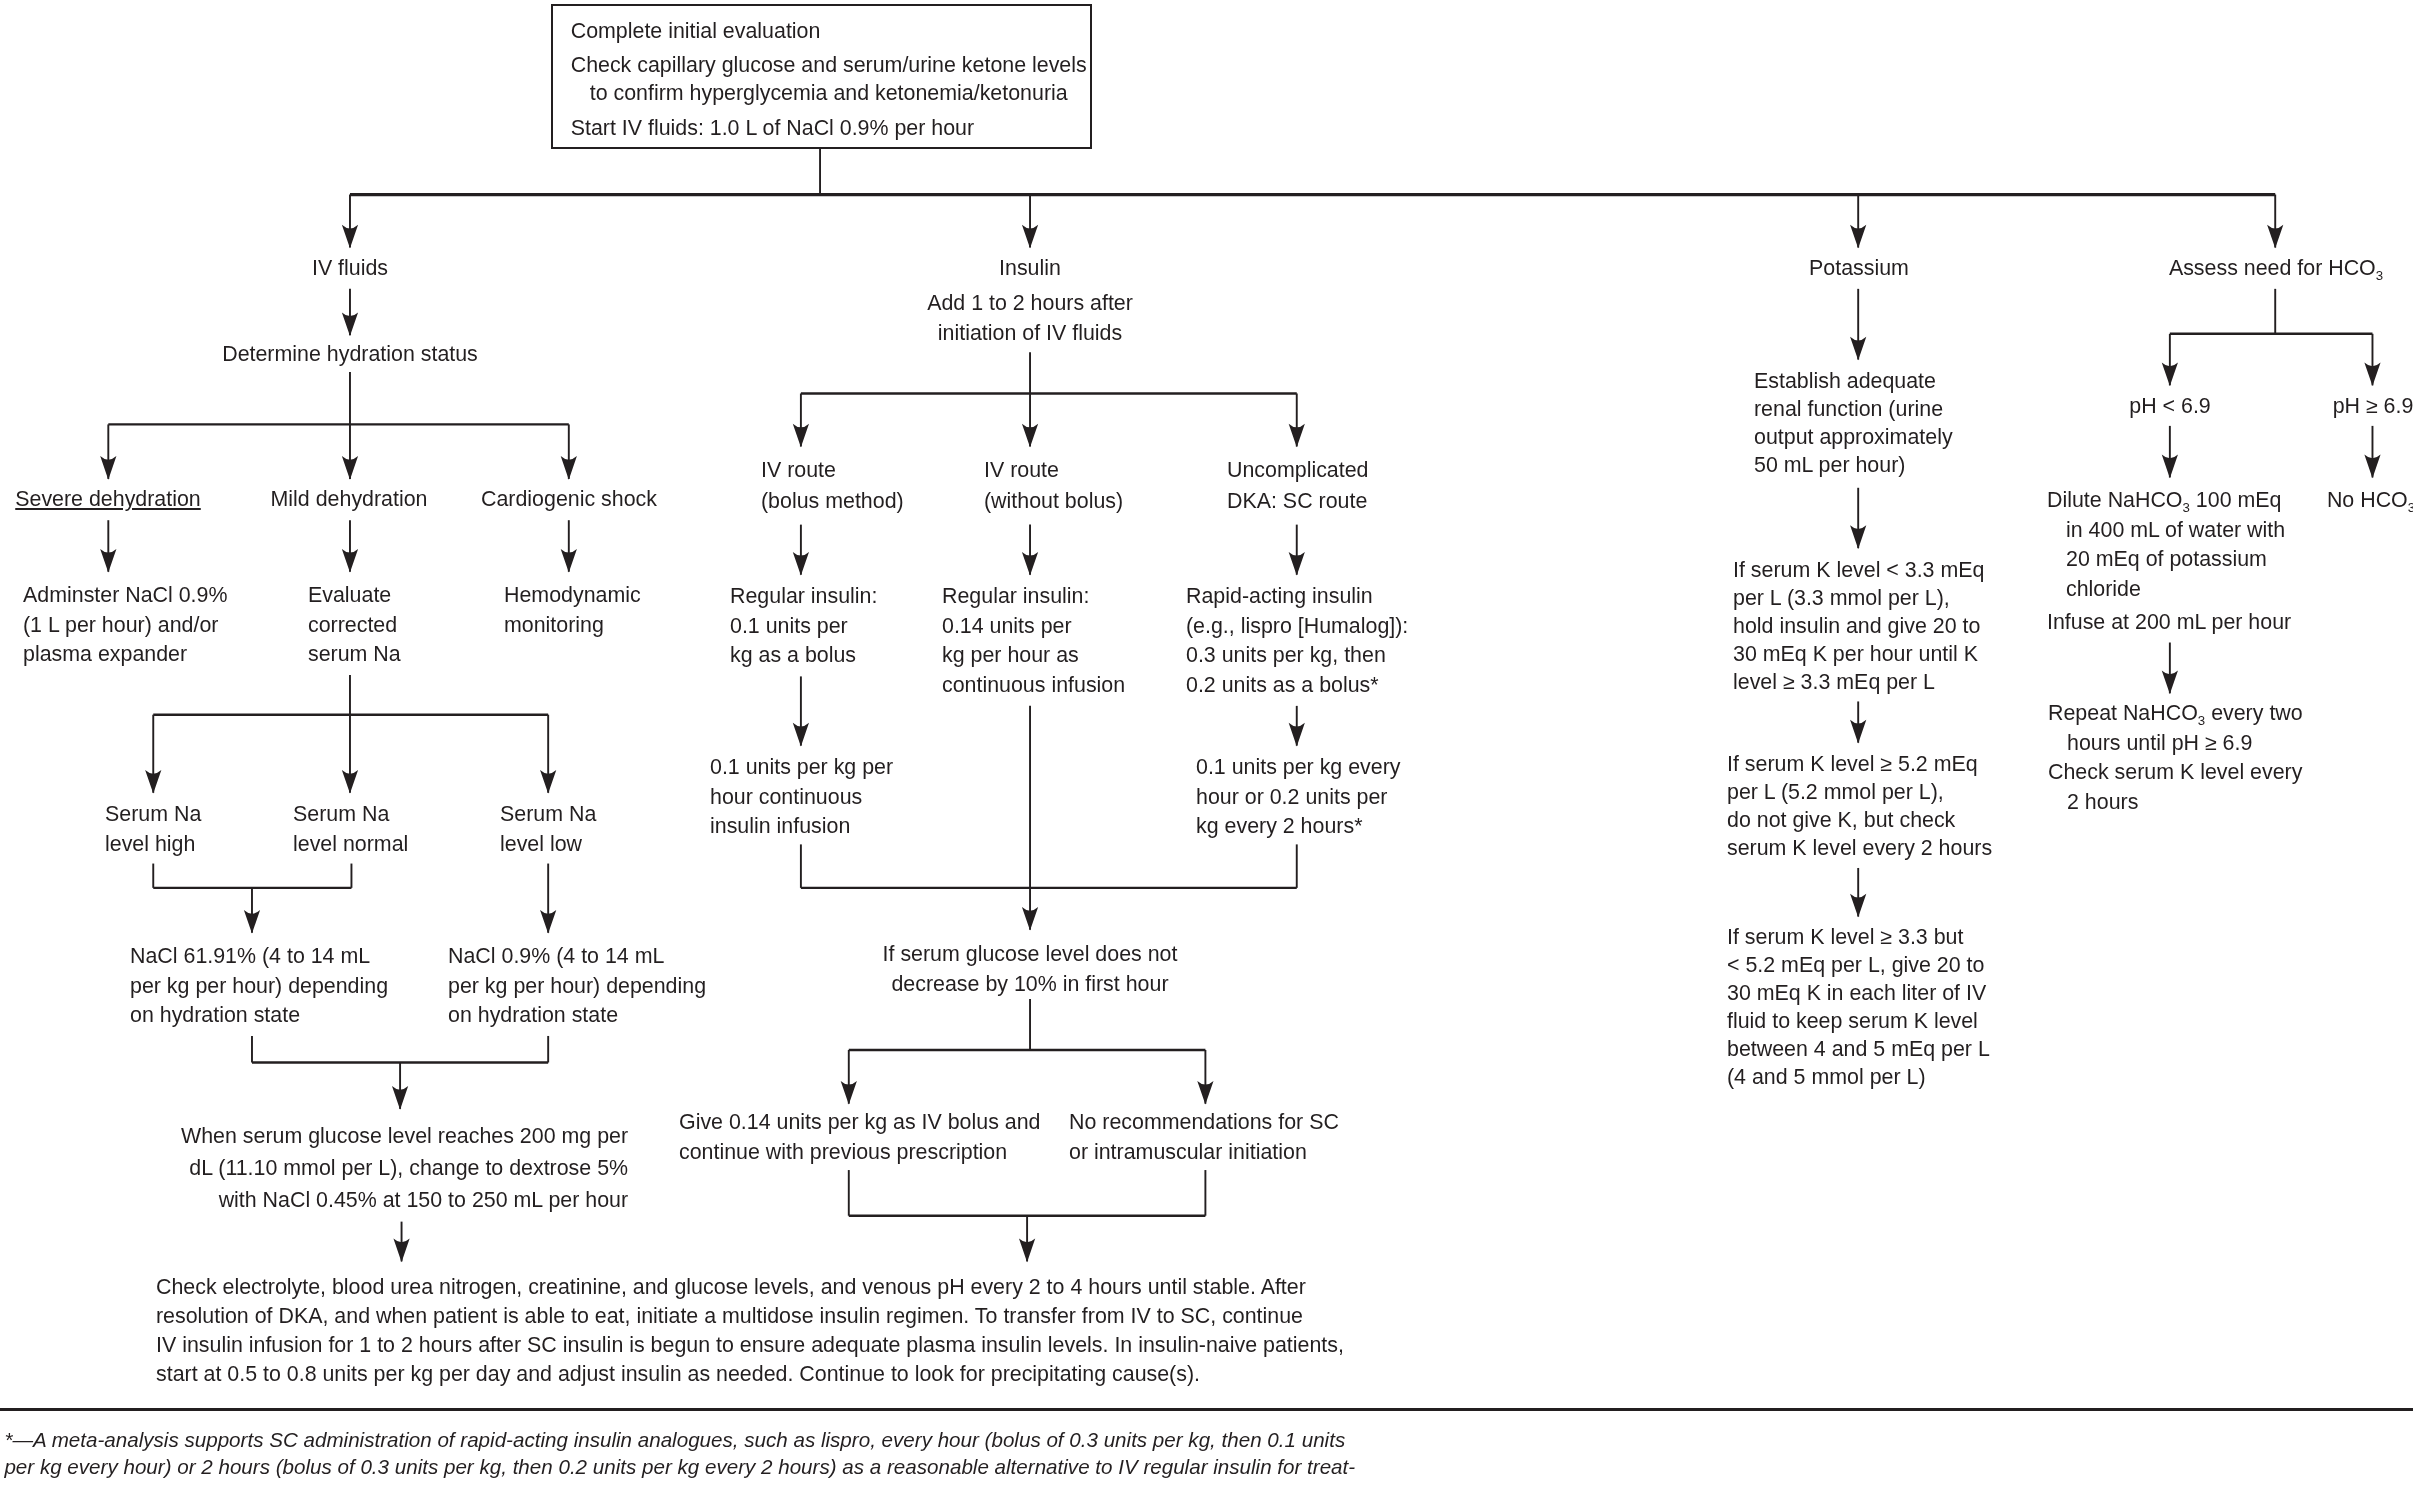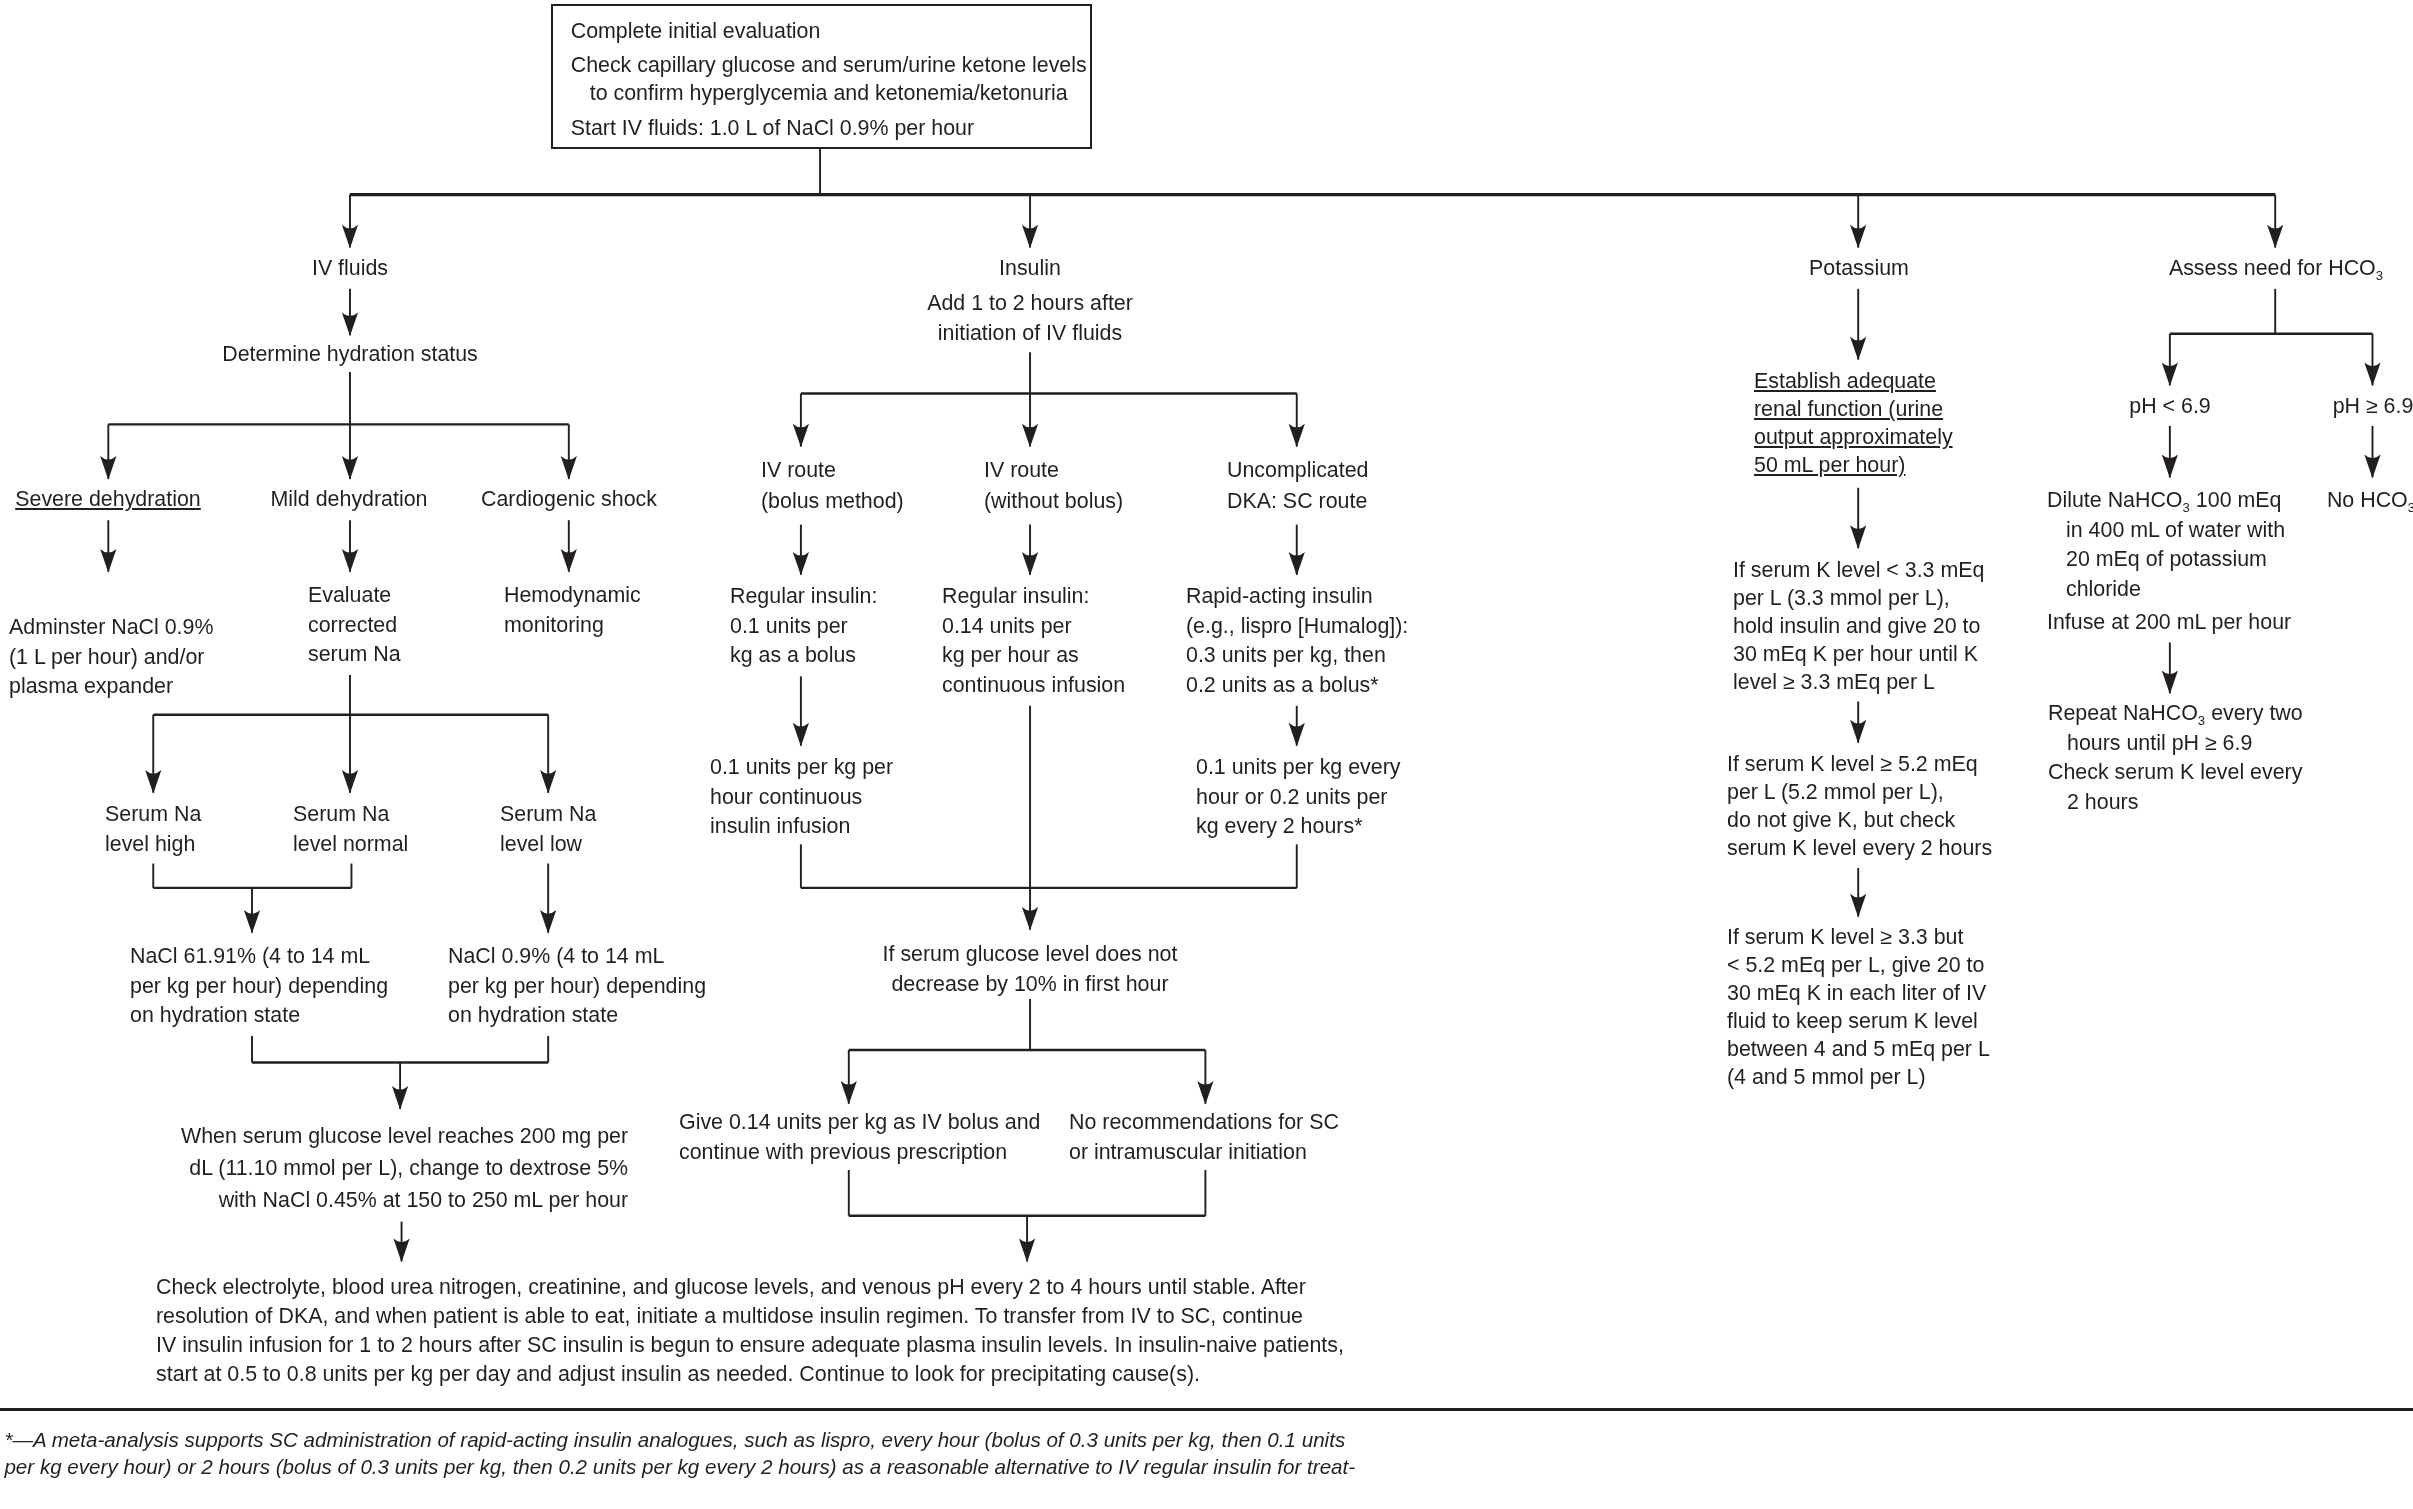--- a/index.html
+++ b/index.html
@@ -146,21 +146,21 @@
   <div class="node center" style="left:1030px;top:289px;">
     <span class="ln">Add 1 to 2 hours after</span>
     <span class="ln">initiation of IV fluids</span>
   </div>
 
   <div class="node center" style="left:350px;top:340px;"><span>Determine hydration status</span></div>
   <div class="node center" style="left:108px;top:485px;text-decoration:underline;"><span>Severe dehydration</span></div>
   <div class="node center" style="left:349px;top:485px;"><span>Mild dehydration</span></div>
   <div class="node center" style="left:569px;top:485px;"><span>Cardiogenic shock</span></div>
 
-  <div class="node" style="left:9px;top:581px;margin-top:32px;">
+  <div class="node" style="left:23px;top:581px;">
     <span class="ln">Adminster NaCl 0.9%</span>
     <span class="ln">(1 L per hour) and/or</span>
     <span class="ln">plasma expander</span>
   </div>
   <div class="node" style="left:308px;top:581px;">
     <span class="ln">Evaluate</span>
     <span class="ln">corrected</span>
     <span class="ln">serum Na</span>
   </div>
   <div class="node" style="left:504px;top:581px;">
@@ -254,21 +254,21 @@
     <span class="ln">or intramuscular initiation</span>
   </div>
 
   <div class="node lh39" style="left:156px;top:1273px;">
     <span class="ln">Check electrolyte, blood urea nitrogen, creatinine, and glucose levels, and venous pH every 2 to 4 hours until stable. After</span>
     <span class="ln">resolution of DKA, and when patient is able to eat, initiate a multidose insulin regimen. To transfer from IV to SC, continue</span>
     <span class="ln">IV insulin infusion for 1 to 2 hours after SC insulin is begun to ensure adequate plasma insulin levels. In insulin-naive patients,</span>
     <span class="ln">start at 0.5 to 0.8 units per kg per day and adjust insulin as needed. Continue to look for precipitating cause(s).</span>
   </div>
 
-  <div class="node lh38" style="left:1754px;top:367px;text-decoration:underline;">
+  <div class="node lh38" style="left:1754px;top:367px;">
     <span class="ln">Establish adequate</span>
     <span class="ln">renal function (urine</span>
     <span class="ln">output approximately</span>
     <span class="ln">50 mL per hour)</span>
   </div>
   <div class="node lh38" style="left:1733px;top:556px;">
     <span class="ln">If serum K level &lt; 3.3 mEq</span>
     <span class="ln">per L (3.3 mmol per L),</span>
     <span class="ln">hold insulin and give 20 to</span>
     <span class="ln">30 mEq K per hour until K</span>

